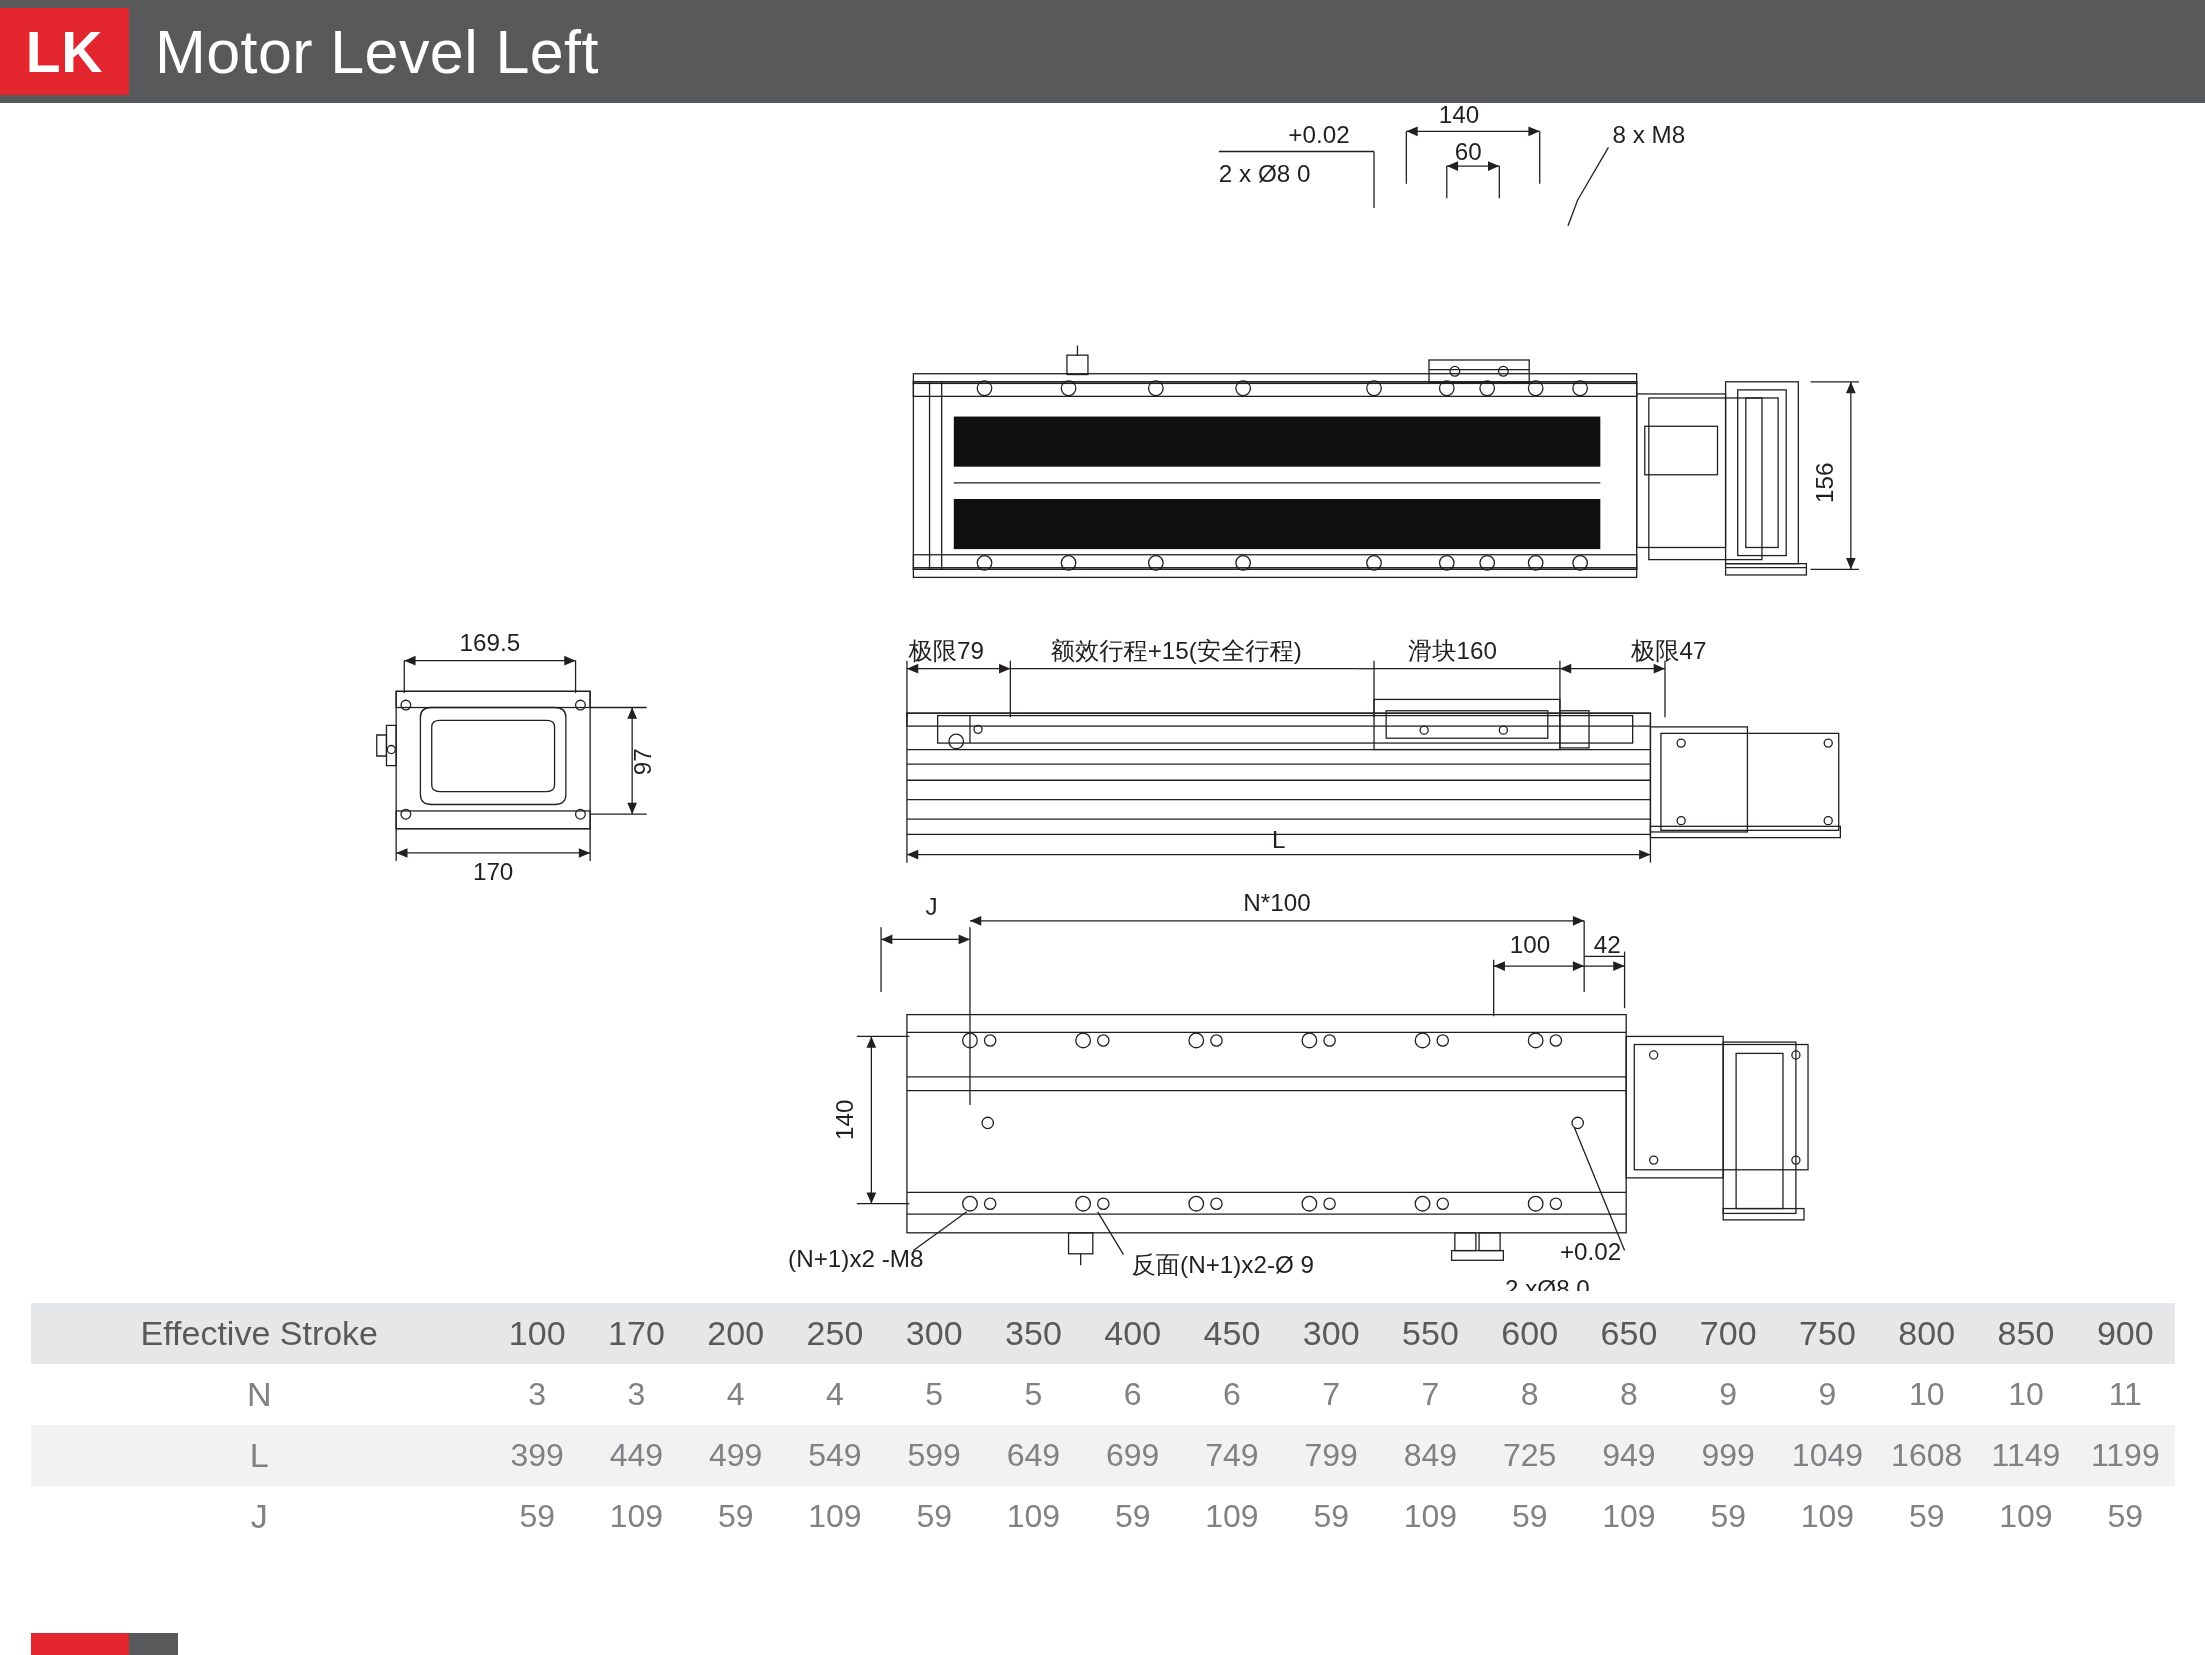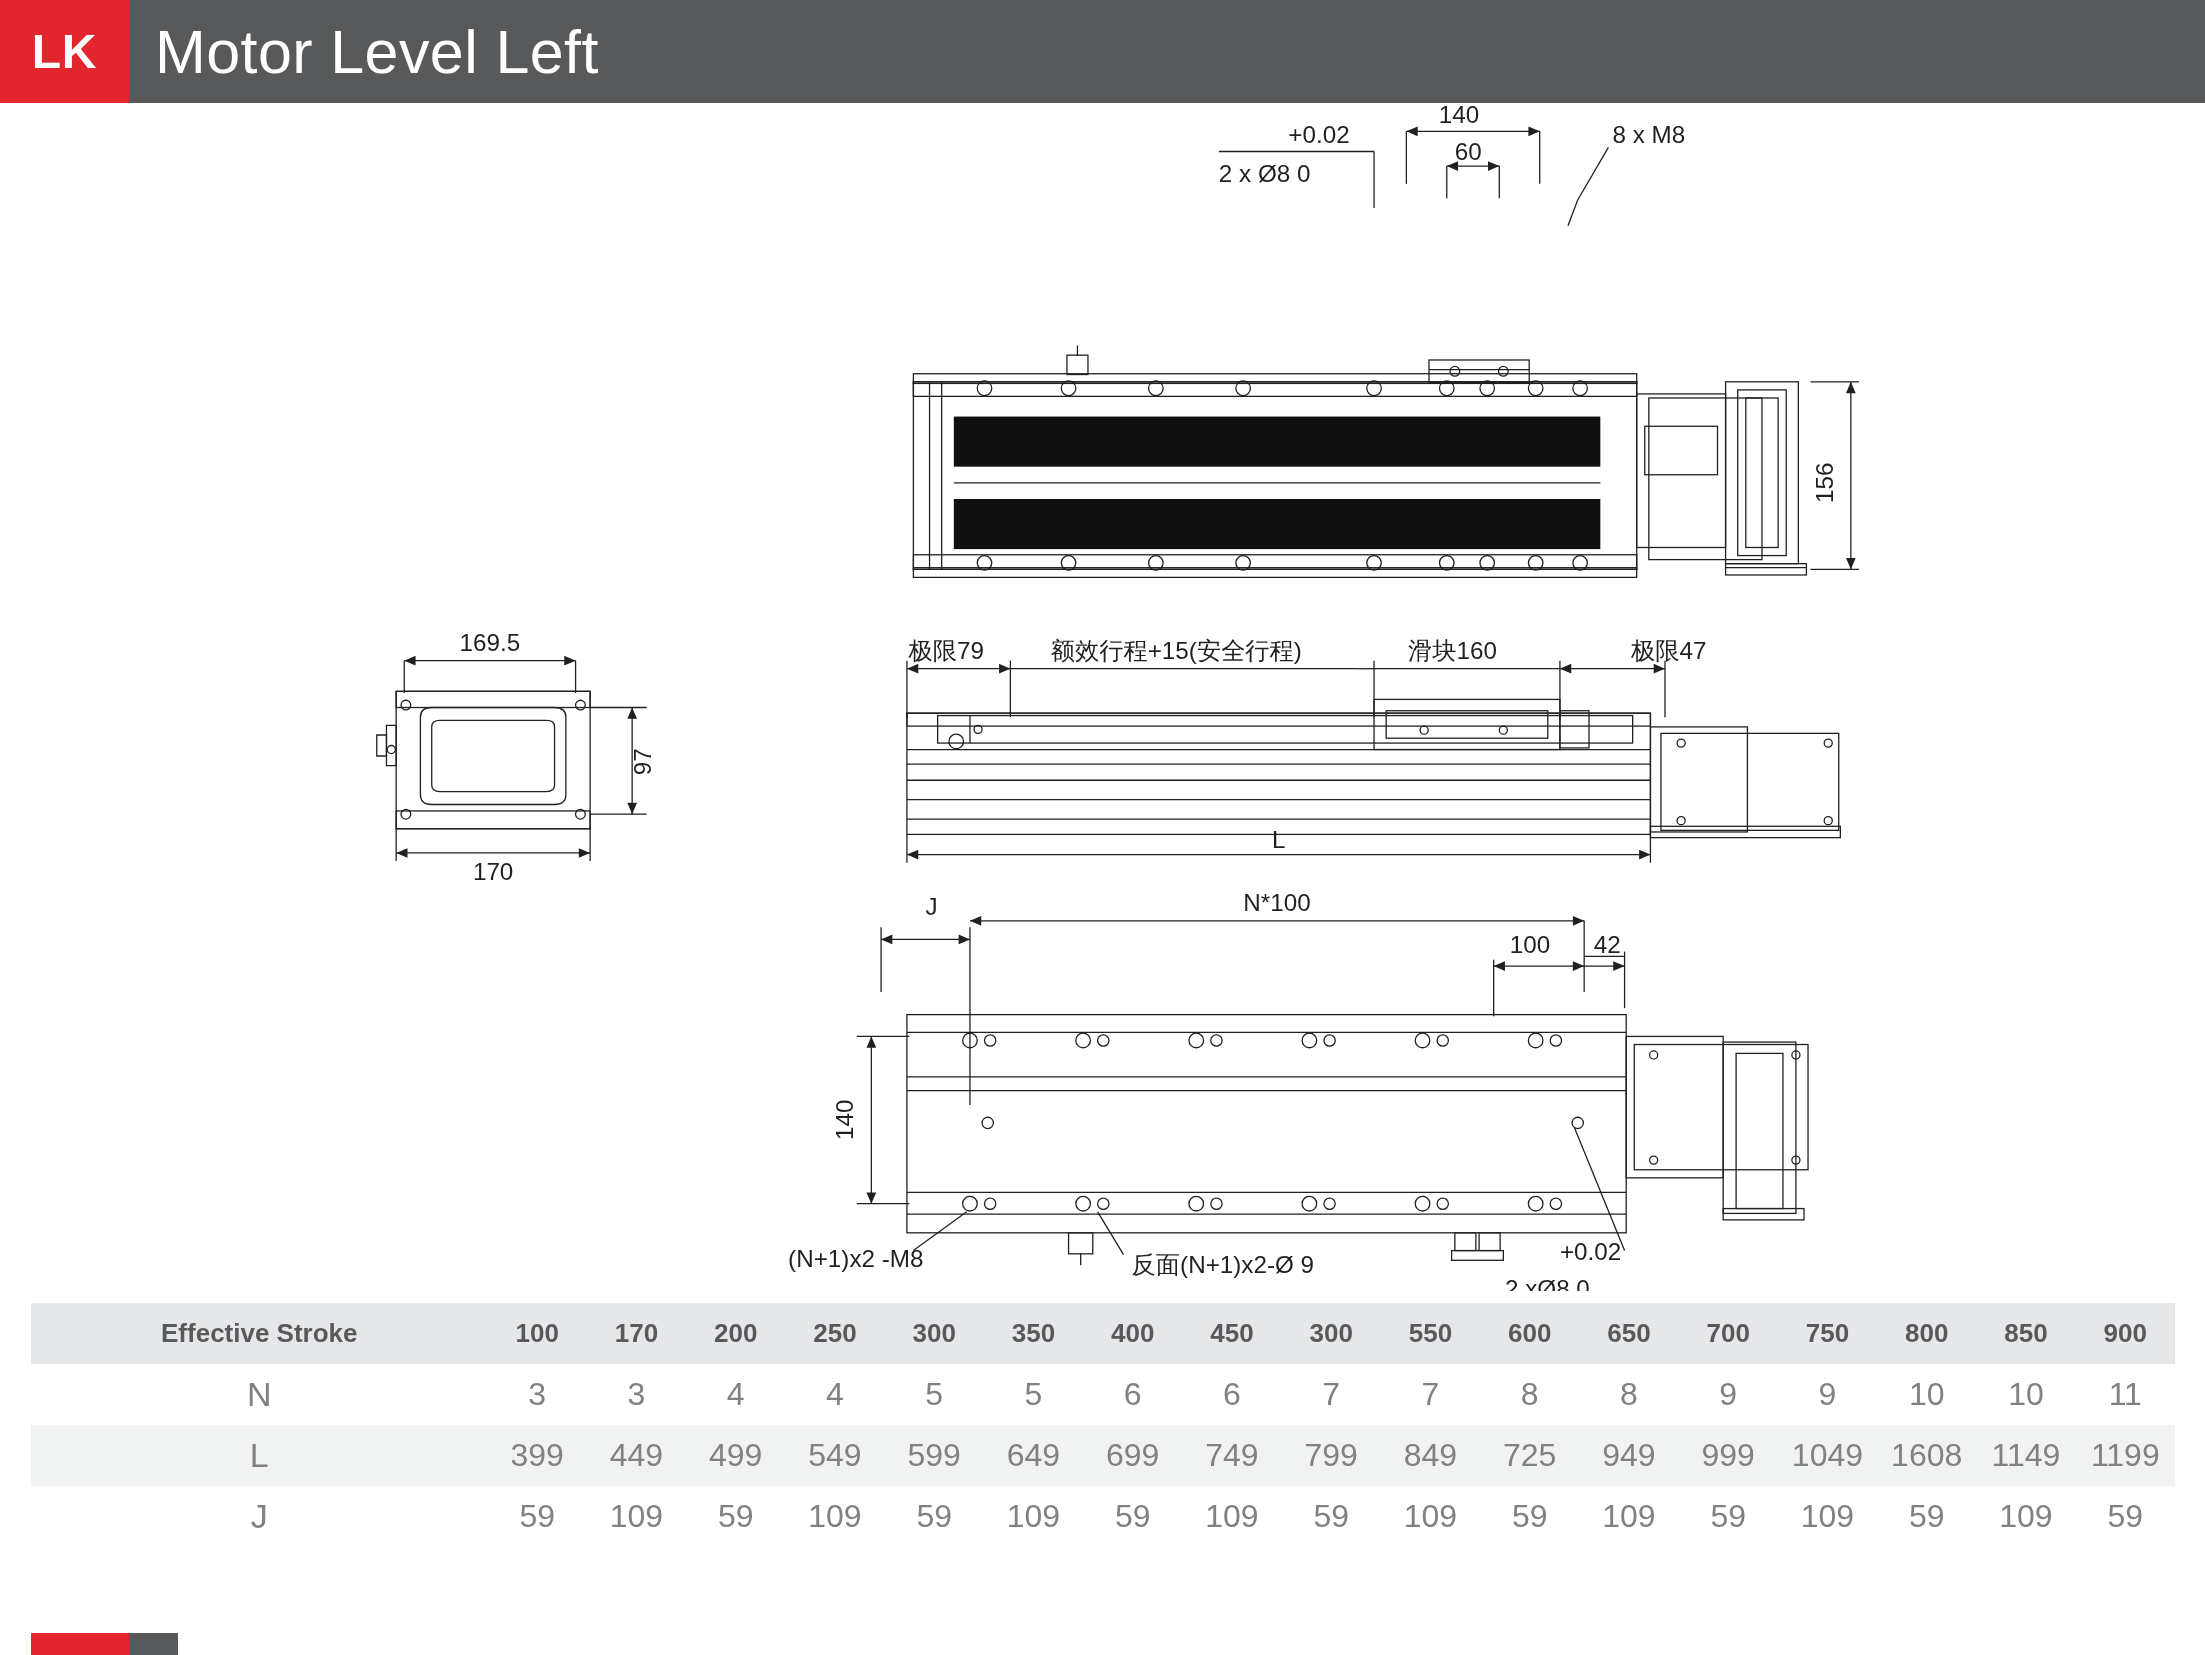--- a/index.html
+++ b/index.html
@@ -21,24 +21,24 @@
     position: absolute;
     left: 0; top: 0;
     width: 2205px;
     height: 103px;
     background: #58595b;
     display: flex;
     align-items: center;
   }
   .header-badge {
     width: 129px;
-    height: 103px;
+    height: 87px;
     background: #e3262d;
     color: #ffffff;
-    font-size: 48px;
+    font-size: 57px;
     font-weight: bold;
     display: flex;
     align-items: center;
     justify-content: center;
     letter-spacing: 0.8px;
   }
   .header-title {
     color: #ffffff;
     font-size: 61px;
     font-weight: normal;
@@ -69,22 +69,22 @@
   .spec-table td, .spec-table th {
     text-align: center;
     padding: 0;
     height: 61px;
     font-weight: normal;
   }
   .spec-table tr.head {
     background: #e6e7e8;
   }
   .spec-table tr.head th {
-    font-weight: bold;
-    font-size: 26px;
+    font-weight: normal;
+    font-size: 34px;
     color: #58595b;
   }
   .spec-table tr.head th.rowlabel {
     text-align: center;
   }
   .spec-table tr.alt { background: #f1f2f2; }
   .spec-table tr.plain { background: #ffffff; }
   .spec-table .rowlabel {
     width: 437px;
     text-align: center;

